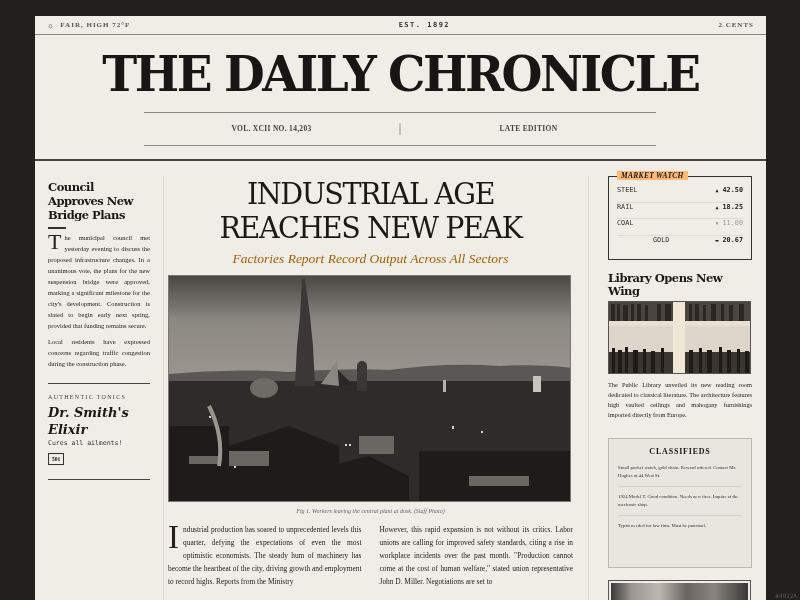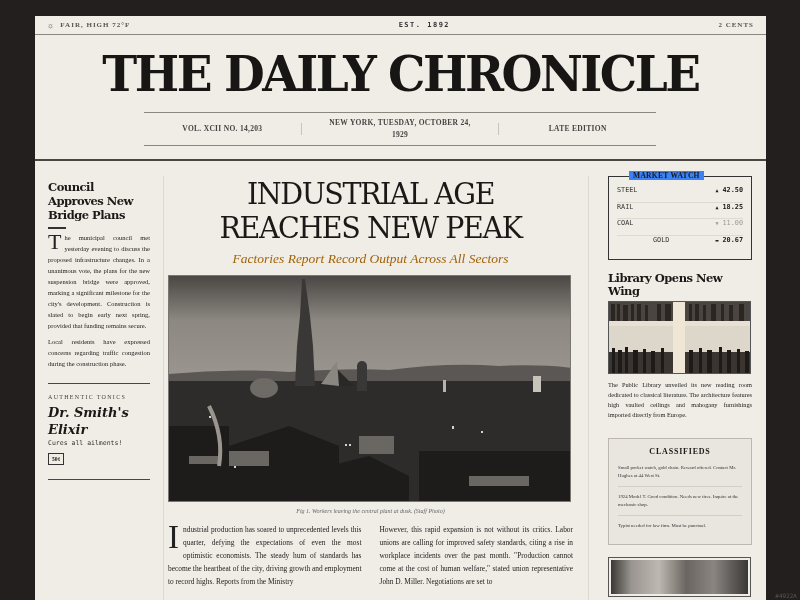--- a/index.html
+++ b/index.html
@@ -35,29 +35,29 @@
     .headline { font-family: "DejaVu Serif", serif; font-size: 30px; line-height: 34px; text-align: center; letter-spacing: -1.5px; color: #1b1818; margin-top: 1px; transform: scaleX(0.95); }
     .subhead { font-style: italic; font-size: 13.5px; text-align: center; color: #a16207; margin-top: 6px; }
     .photo { margin: 8px 0 0 0; width: 403px; height: 227px; border: 1px solid #7a7672; position: relative; overflow: hidden; background: linear-gradient(#555 0%, #7e7a75 35%, #8e8a84 45%, #3a3836 50%, #2a2826 100%); }
     .photo svg { position: absolute; left: 0; top: 0; }
     .caption { font-style: italic; font-size: 6px; text-align: center; color: #666; margin-top: 6px; }
     .article { display: flex; gap: 18px; margin-top: 9px; }
     .article .colx { flex: 1; font-size: 7.4px; line-height: 13px; text-align: justify; color: #222; }
     .dropcap { float: left; font-size: 33px; line-height: 26px; margin: 1px 4px 0 0; }
     .col-right { position: absolute; left: 573px; top: 160px; width: 144px; }
     .market { border: 1px solid #333; position: relative; padding: 9px 8px 3px; margin-top: 0; height: 84px; }
-    .market .legend { position: absolute; top: -6px; left: 20px; background: #3b82f6; padding: 0 4px; font-size: 7.5px; font-weight: bold; letter-spacing: 0.3px; }
+    .market .legend { position: absolute; top: -6px; left: 8px; background: #fdba74; padding: 0 4px; font-size: 7.5px; font-weight: bold; letter-spacing: 0.3px; font-style: italic; }
     .market .row { display: flex; justify-content: space-between; font-family: "DejaVu Sans Mono", monospace; font-size: 6.8px; height: 16.5px; align-items: flex-start; border-bottom: 1px solid #dedad2; color: #333; }
     .market .row:last-child { border-bottom: none; margin-left: 36px; }
     .market .val { font-weight: bold; color: #222; }
     .market .val.down { color: #999; font-weight: normal; }
     .lib-head { font-family: "DejaVu Serif", serif; font-weight: bold; font-size: 11.5px; line-height: 13px; letter-spacing: -0.5px; margin-top: 12px; }
     .lib-img { width: 143px; height: 73px; margin-top: 3px; border: 1px solid #555; position: relative; overflow: hidden; background: #d9d3c8; }
     .lib-text { font-size: 6.3px; line-height: 10px; text-align: justify; color: #222; margin-top: 6px; }
-    .classifieds { border: 1px solid #bcb8b0; background: #e9e6e0; margin-top: 18px; padding: 8px 9px 6px; height: 107px; font-family: Liberation Serif, serif; }
+    .classifieds { border: 1px solid #bcb8b0; background: #e9e6e0; margin-top: 18px; padding: 8px 9px 6px; height: 130px; font-family: Liberation Serif, serif; }
     .classifieds .title { text-align: center; font-size: 8px; font-weight: bold; letter-spacing: 0.8px; margin-bottom: 6px; }
     .classifieds .item { font-size: 4.8px; line-height: 8px; color: #333; padding: 2px 0 6px; border-bottom: 1px solid #d3cfc7; margin-bottom: 4px; }
     .classifieds .item:last-child { border-bottom: none; }
     .bottom-photo { margin-top: 12px; width: 143px; height: 40px; border: 1px solid #555; padding: 2px; }
     .bottom-photo div { width: 100%; height: 100%; background: linear-gradient(90deg, #3a3836 0%, #9a9590 15%, #bdb8b0 35%, #6a6560 55%, #8a8580 75%, #3a3836 100%); }
     .watermark { position: absolute; right: 3px; bottom: 1px; font-family: "DejaVu Sans Mono", monospace; font-size: 6px; color: #5a5652; }
   </style>
 </head>
 <body>
 
@@ -69,21 +69,20 @@
     </div>
     <div class="mid">EST. 1892</div>
     <div>2 CENTS</div>
   </div>
 
   <div class="masthead">THE DAILY CHRONICLE</div>
 
   <div class="dateline">
     <div>VOL. XCII NO. 14,203</div>
     <div class="sep"></div>
-    <div style="padding:0 20px;">NEW YORK, TUESDAY, OCTOBER 24, 1929</div>
     <div class="sep"></div>
     <div>LATE EDITION</div>
   </div>
 
   <div class="hrule"></div>
   <div class="divider-l"></div>
   <div class="divider-r"></div>
 
   <div class="col-left">
 
@@ -144,21 +143,21 @@
             <rect x="312" y="155" width="2" height="2"></rect>
           <rect x="65" y="190" width="2" height="2"></rect>
             <rect x="40" y="140" width="2" height="2"></rect>
         </g>
         <path d="M40 130 Q55 160 50 190" stroke="#9a958e" stroke-width="4" fill="none"></path>
       </svg>
     </div>
     <div class="caption">Fig 1. Workers leaving the central plant at dusk. (Staff Photo)</div>
     <div class="article">
       <div class="colx">
-        <span class="dropcap">I</span><span>ndustrial production has soared to unprecedented levels this quarter, defying the expectations of even the most optimistic economists. The steady hum of standards has become the heartbeat of the city, driving growth and employment to record highs. Reports from the Ministry</span>
+        <span class="dropcap">I</span><span>ndustrial production has soared to unprecedented levels this quarter, defying the expectations of even the most optimistic economists. The steady hum of machinery has become the heartbeat of the city, driving growth and employment to record highs. Reports from the Ministry</span>
       </div>
       <div class="colx">However, this rapid expansion is not without its critics. Labor unions are calling for improved safety standards, citing a rise in workplace incidents over the past month. "Production cannot come at the cost of human welfare," stated union representative John D. Miller. Negotiations are set to</div>
     </div>
   </div>
 
   <div class="col-right">
     <div class="market">
       <div class="legend">MARKET WATCH</div>
       <div class="row">
         <span>STEEL</span>

